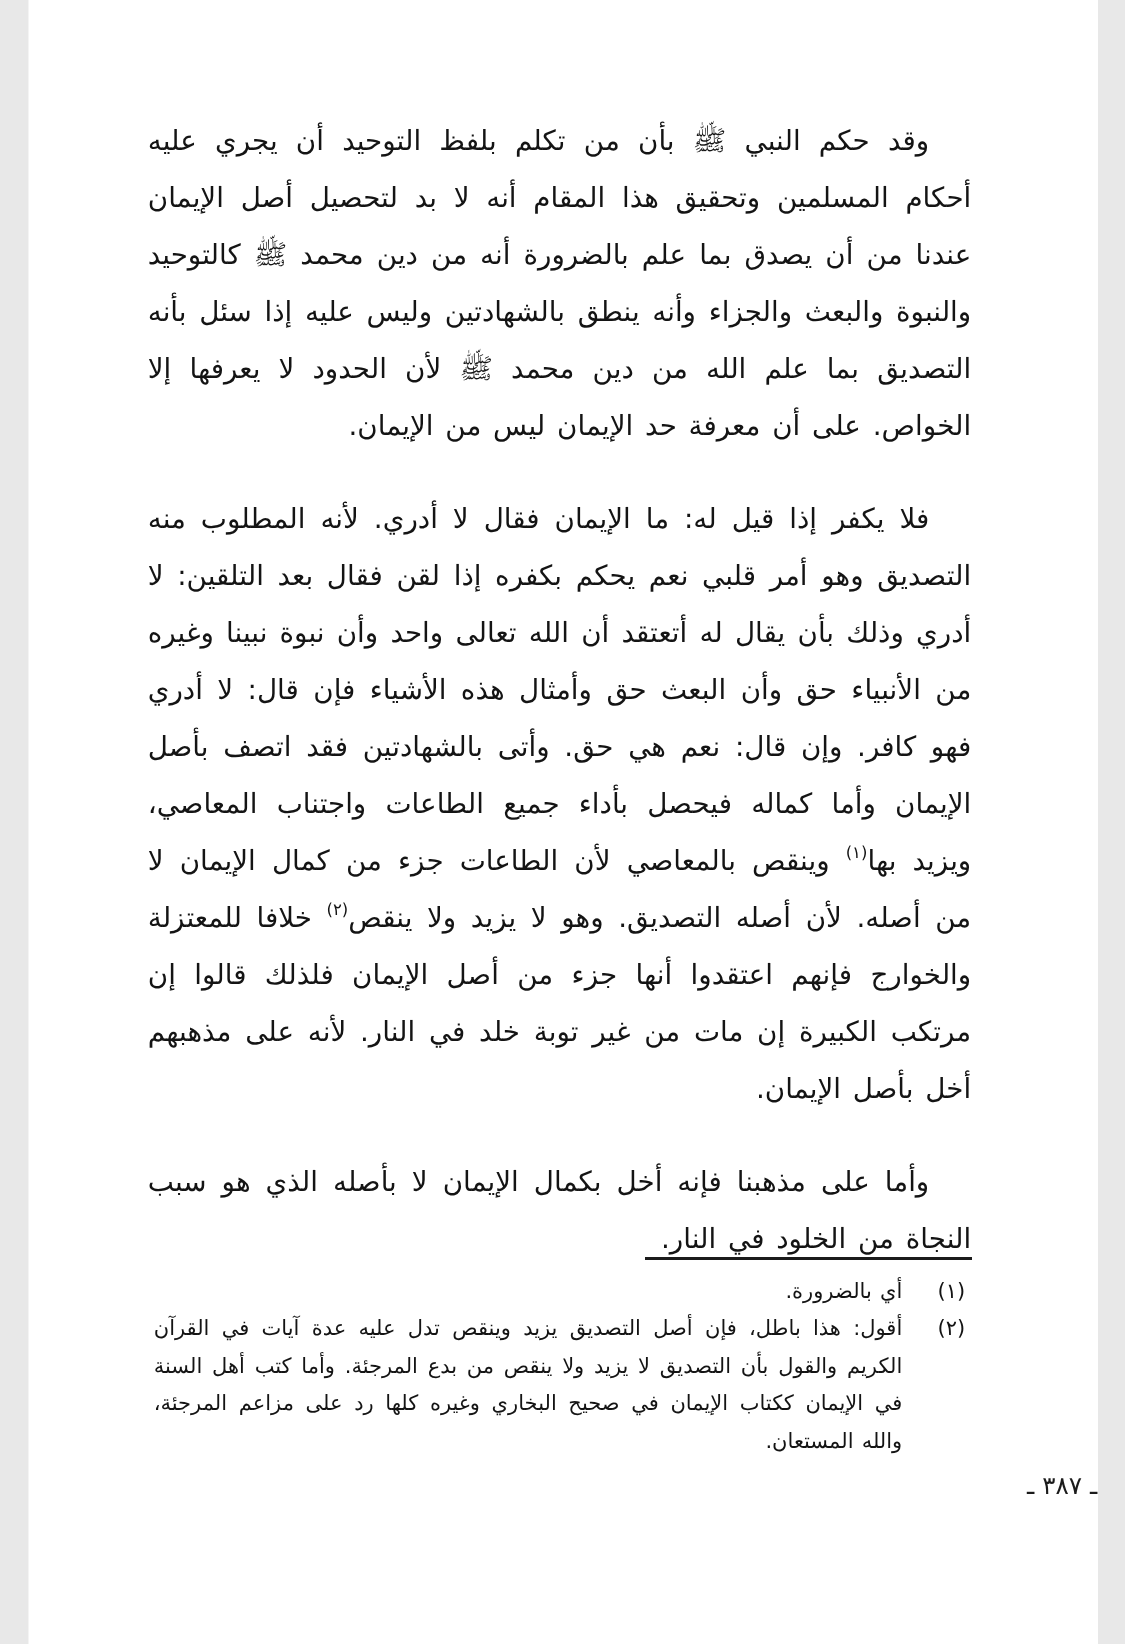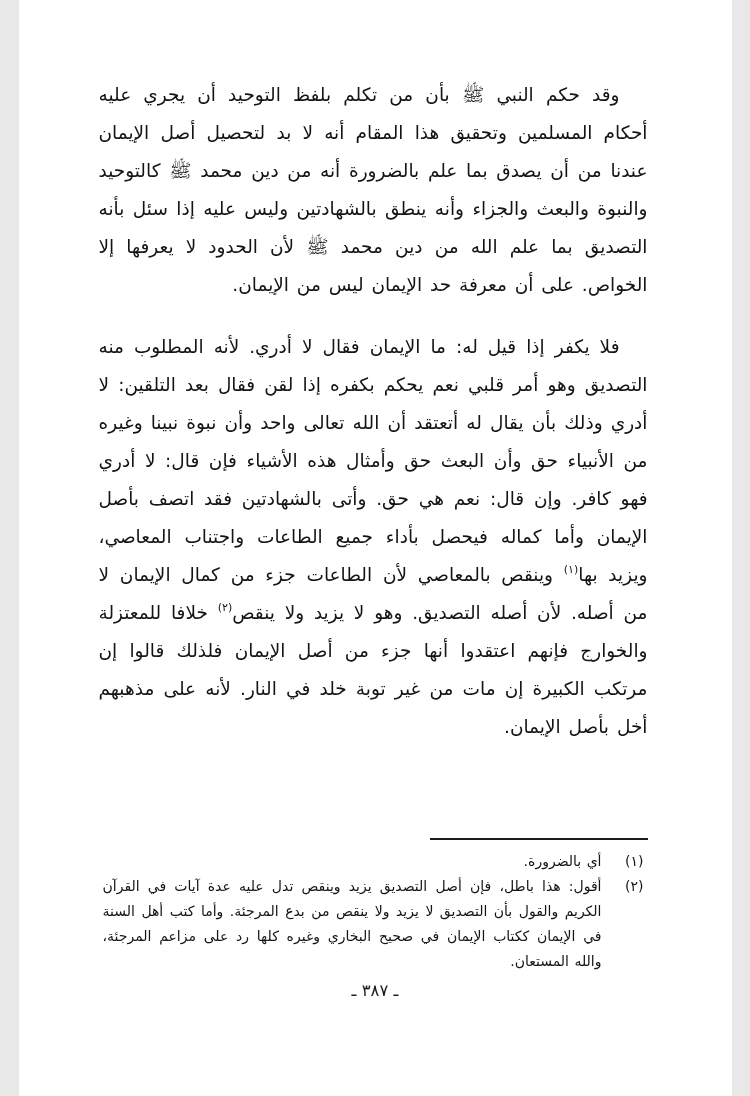--- a/index.html
+++ b/index.html
@@ -67,37 +67,38 @@
   .fn-text {
     flex: 1;
     text-align: justify;
     word-spacing: 1px;
   }
   .page-number {
     position: absolute;
     top: 981px;
     left: 0;
     right: 0;
-    text-align: center;
+    text-align: right;
     font-size: 16.5px;
     letter-spacing: 2px;
     color: #1b1b1b;
   }
 </style>
 </head>
 <body>
 
 <div class="page">
 
   <main class="text-block">
 
     <p class="para">وقد حكم النبي ﷺ بأن من تكلم بلفظ التوحيد أن يجري عليه أحكام المسلمين وتحقيق هذا المقام أنه لا بد لتحصيل أصل الإيمان عندنا من أن يصدق بما علم بالضرورة أنه من دين محمد ﷺ كالتوحيد والنبوة والبعث والجزاء وأنه ينطق بالشهادتين وليس عليه إذا سئل بأنه التصديق بما علم الله من دين محمد ﷺ لأن الحدود لا يعرفها إلا الخواص. على أن معرفة حد الإيمان ليس من الإيمان.</p>
 
     <p class="para"><span>فلا يكفر إذا قيل له: ما الإيمان فقال لا أدري. لأنه المطلوب منه التصديق وهو أمر قلبي نعم يحكم بكفره إذا لقن فقال بعد التلقين: لا أدري وذلك بأن يقال له أتعتقد أن الله تعالى واحد وأن نبوة نبينا وغيره من الأنبياء حق وأن البعث حق وأمثال هذه الأشياء فإن قال: لا أدري فهو كافر. وإن قال: نعم هي حق. وأتى بالشهادتين فقد اتصف بأصل الإيمان وأما كماله فيحصل بأداء جميع الطاعات واجتناب المعاصي، ويزيد بها</span><sup class="fnref">(١)</sup><span> وينقص بالمعاصي لأن الطاعات جزء من كمال الإيمان لا من أصله. لأن أصله التصديق. وهو لا يزيد ولا ينقص</span><sup class="fnref">(٢)</sup><span> خلافا للمعتزلة والخوارج فإنهم اعتقدوا أنها جزء من أصل الإيمان فلذلك قالوا إن مرتكب الكبيرة إن مات من غير توبة خلد في النار. لأنه على مذهبهم أخل بأصل الإيمان.</span></p>
 
+    <p class="para">وأما على مذهبنا فإنه أخل بكمال الإيمان لا بأصله الذي هو سبب النجاة من الخلود في النار.</p>
 
   </main>
 
   <div class="footnote-area">
 
     <div class="fn-separator"></div>
 
     <div class="footnote">
       <span class="fn-marker">(١)</span>
       <span class="fn-text">أي بالضرورة.</span>

